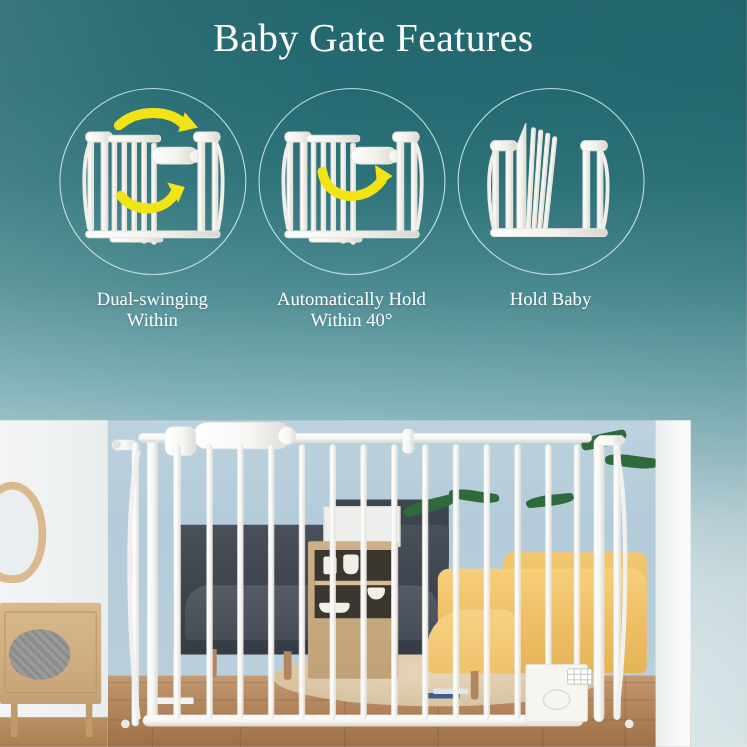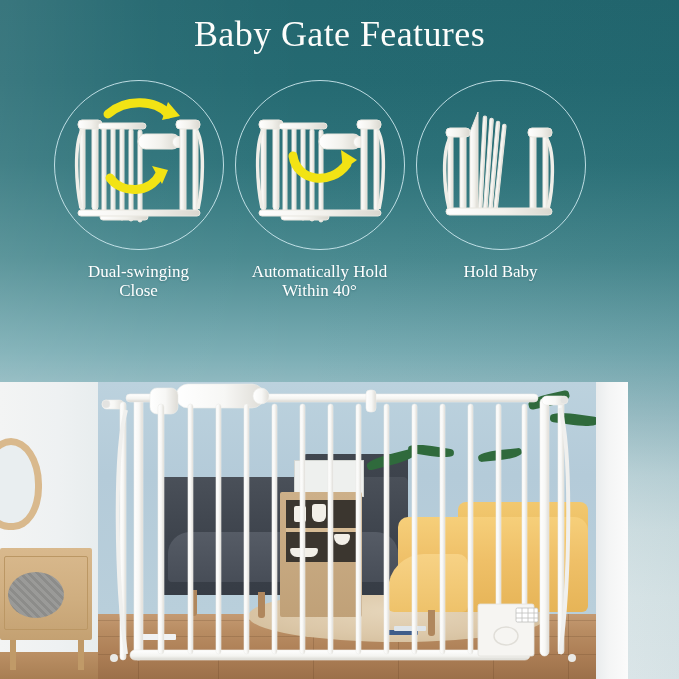--- a/index.html
+++ b/index.html
@@ -368,21 +368,21 @@
           <g fill="none" stroke="#f2e314" stroke-width="9" stroke-linecap="round">
             <path d="M44 24 C62 8 92 10 104 24"></path>
             <path d="M46 88 C58 104 86 104 96 84"></path>
           </g>
           <polygon points="104,12 116,26 98,30" fill="#f2e314"></polygon>
           <polygon points="88,76 104,80 98,94" fill="#f2e314"></polygon>
         </svg>
       </div>
       <div class="caption">
         <div>Dual-swinging</div>
-        <div>Close</div>
+        <div>Within</div>
       </div>
     </div>
 
     <div class="feature">
       <div class="circle">
         <svg width="150" height="150" viewBox="0 0 150 150">
           <defs>
             <linearGradient id="mtl2" x1="0" y1="0" x2="1" y2="0">
               <stop offset="0%" stop-color="#ffffff"></stop>
               <stop offset="55%" stop-color="#f2f1ec"></stop>

